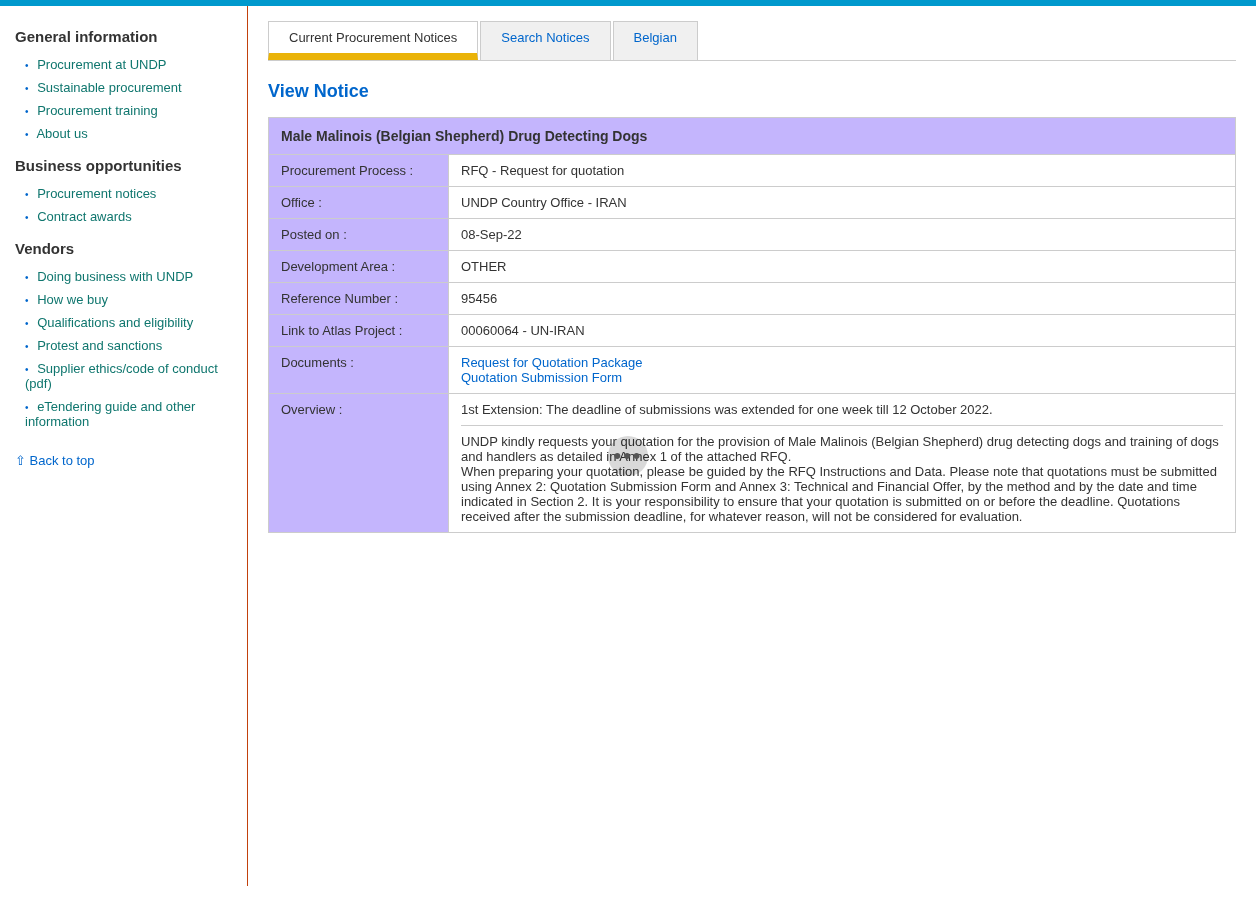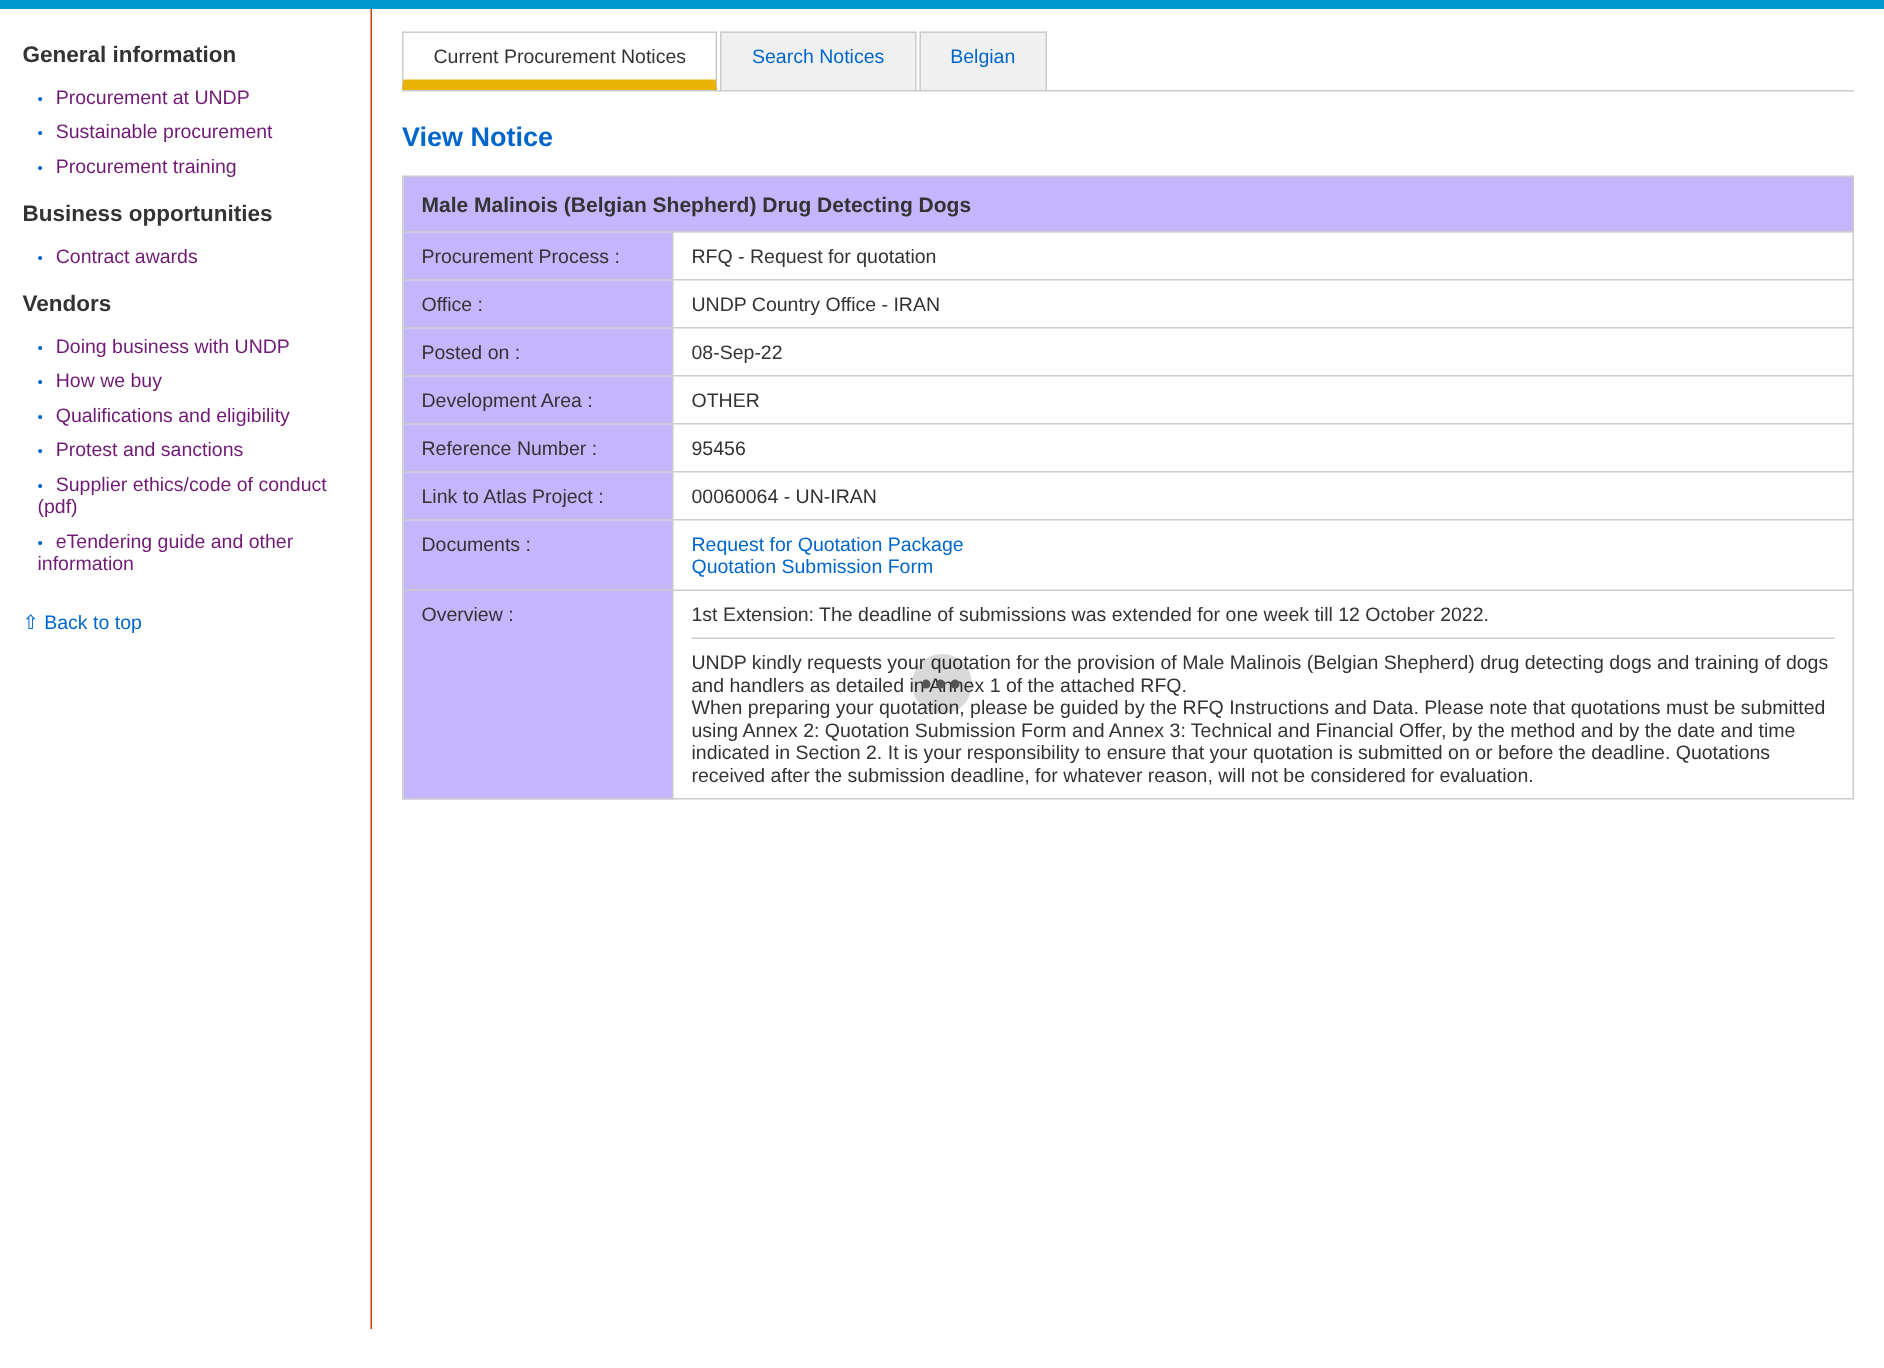--- a/index.html
+++ b/index.html
@@ -8,21 +8,21 @@
     
     .top-bar { height: 6px; background: #0099cd; }
 
     
     .page-layout { display: flex; min-height: 880px; }
 
     
     .sidebar { width: 248px; min-width: 248px; padding: 10px 0; border-right: 1px solid #c2410c; background: #fff; }
     .sidebar-section-title { font-size: 15px; font-weight: bold; color: #333; padding: 12px 15px 8px 15px; }
     .sidebar-item { padding: 4px 15px 4px 25px; }
-    .sidebar-item a { color: #701a75; text-decoration: none; font-size: 13px; }
+    .sidebar-item a { color: #0f766e; text-decoration: none; font-size: 13px; }
     .bullet { color: #0066cc; font-size: 10px; padding-right: 5px; }
 
     
     .main-content { flex: 1; padding: 15px 20px; }
 
     
     .tabs { display: flex; border-bottom: 1px solid #ccc; margin-bottom: 20px; }
     .tab { padding: 8px 20px; border: 1px solid #ccc; border-bottom: none; margin-right: 2px; cursor: pointer; background: #f0f0f0; color: #0066cc; font-size: 13px; text-decoration: none; }
     .tab.active { background: #fff; border-bottom: 7px solid #eab308; color: #333; font-weight: normal; }
 
@@ -61,22 +61,30 @@
       <a href="#">Procurement at UNDP</a>
     </div>
     <div class="sidebar-item">
       <span class="bullet">•</span>
       <a href="#">Sustainable procurement</a>
     </div>
     <div class="sidebar-item">
       <span class="bullet">•</span>
       <a href="#">Procurement training</a>
     </div>
+    <div class="sidebar-item">
+      <span class="bullet">•</span>
+      <a href="#">About us</a>
+    </div>
 
     <div class="sidebar-section-title">Business opportunities</div>
+    <div class="sidebar-item">
+      <span class="bullet">•</span>
+      <a href="#">Procurement notices</a>
+    </div>
     <div class="sidebar-item">
       <span class="bullet">•</span>
       <a href="#">Contract awards</a>
     </div>
 
     <div class="sidebar-section-title">Vendors</div>
     <div class="sidebar-item">
       <span class="bullet">•</span>
       <a href="#">Doing business with UNDP</a>
     </div>

